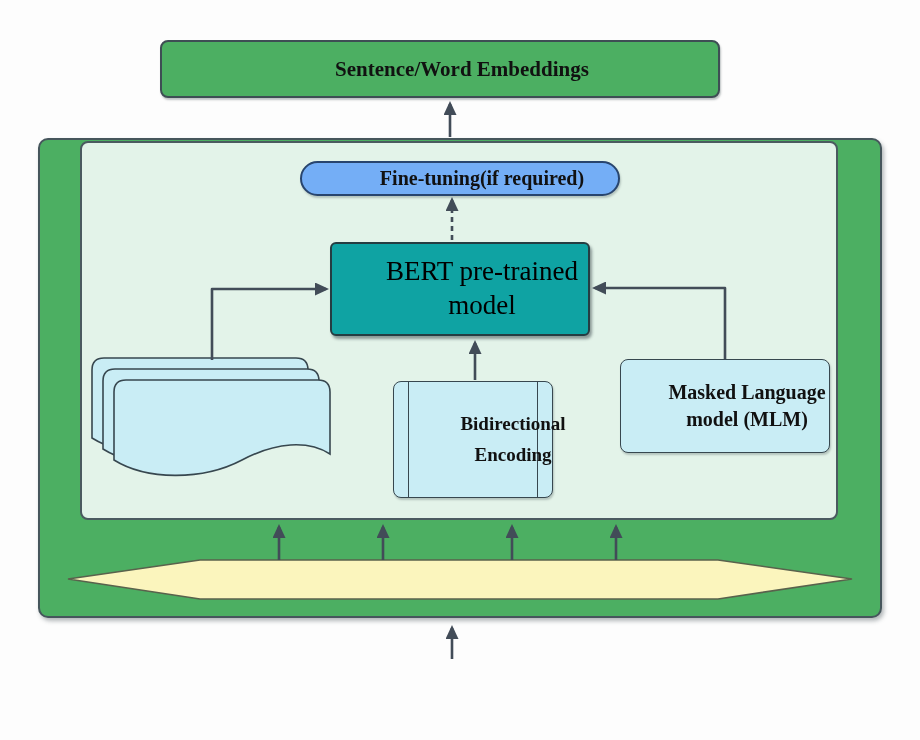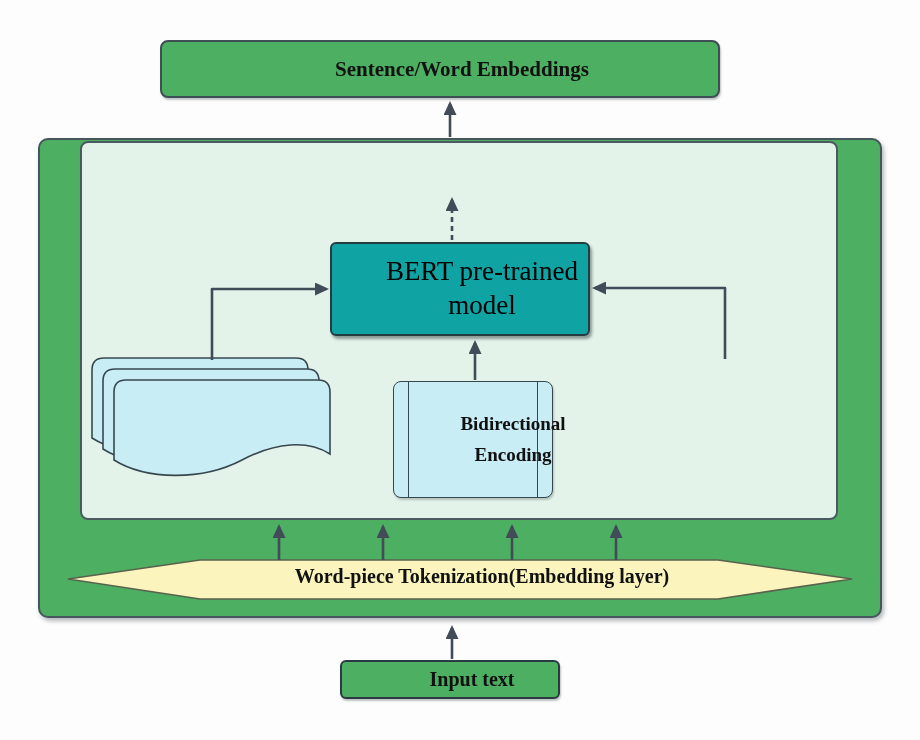--- a/index.html
+++ b/index.html
@@ -109,34 +109,34 @@
     <path class="arrow-line" d="M383,560 L383,527" marker-end="url(#ah)"></path>
     <path class="arrow-line" d="M512,560 L512,527" marker-end="url(#ah)"></path>
     <path class="arrow-line" d="M616,560 L616,527" marker-end="url(#ah)"></path>
     <path class="arrow-line" d="M452,659 L452,628" marker-end="url(#ah)"></path>
   </svg>
 
   <div class="abs center-flex node-label sentence-box">
     <span>Sentence/Word Embeddings</span>
   </div>
 
+  <div class="abs center-flex node-label pill">
+    <span>Fine-tuning(if required)</span>
+  </div>
 
   <div class="abs center-flex bert-box">
     <span>BERT pre-trained model</span>
   </div>
 
 
   <div class="abs center-flex node-label bidir-box">
     <div class="bidir-line left"></div>
     <div class="bidir-line right"></div>
     <span class="bidir-text">Bidirectional Encoding</span>
   </div>
 
-
-  <div class="abs center-flex node-label hex-label">
-    <span>Word-piece Tokenization(Embedding layer)</span>
+  <div class="abs center-flex node-label masked-box">
+    <span>Masked Language model (MLM)</span>
   </div>
 
-  <div class="abs center-flex node-label input-box">
-    <span>Input text</span>
-  </div>
+
 
 </div>
 
 </body></html>

